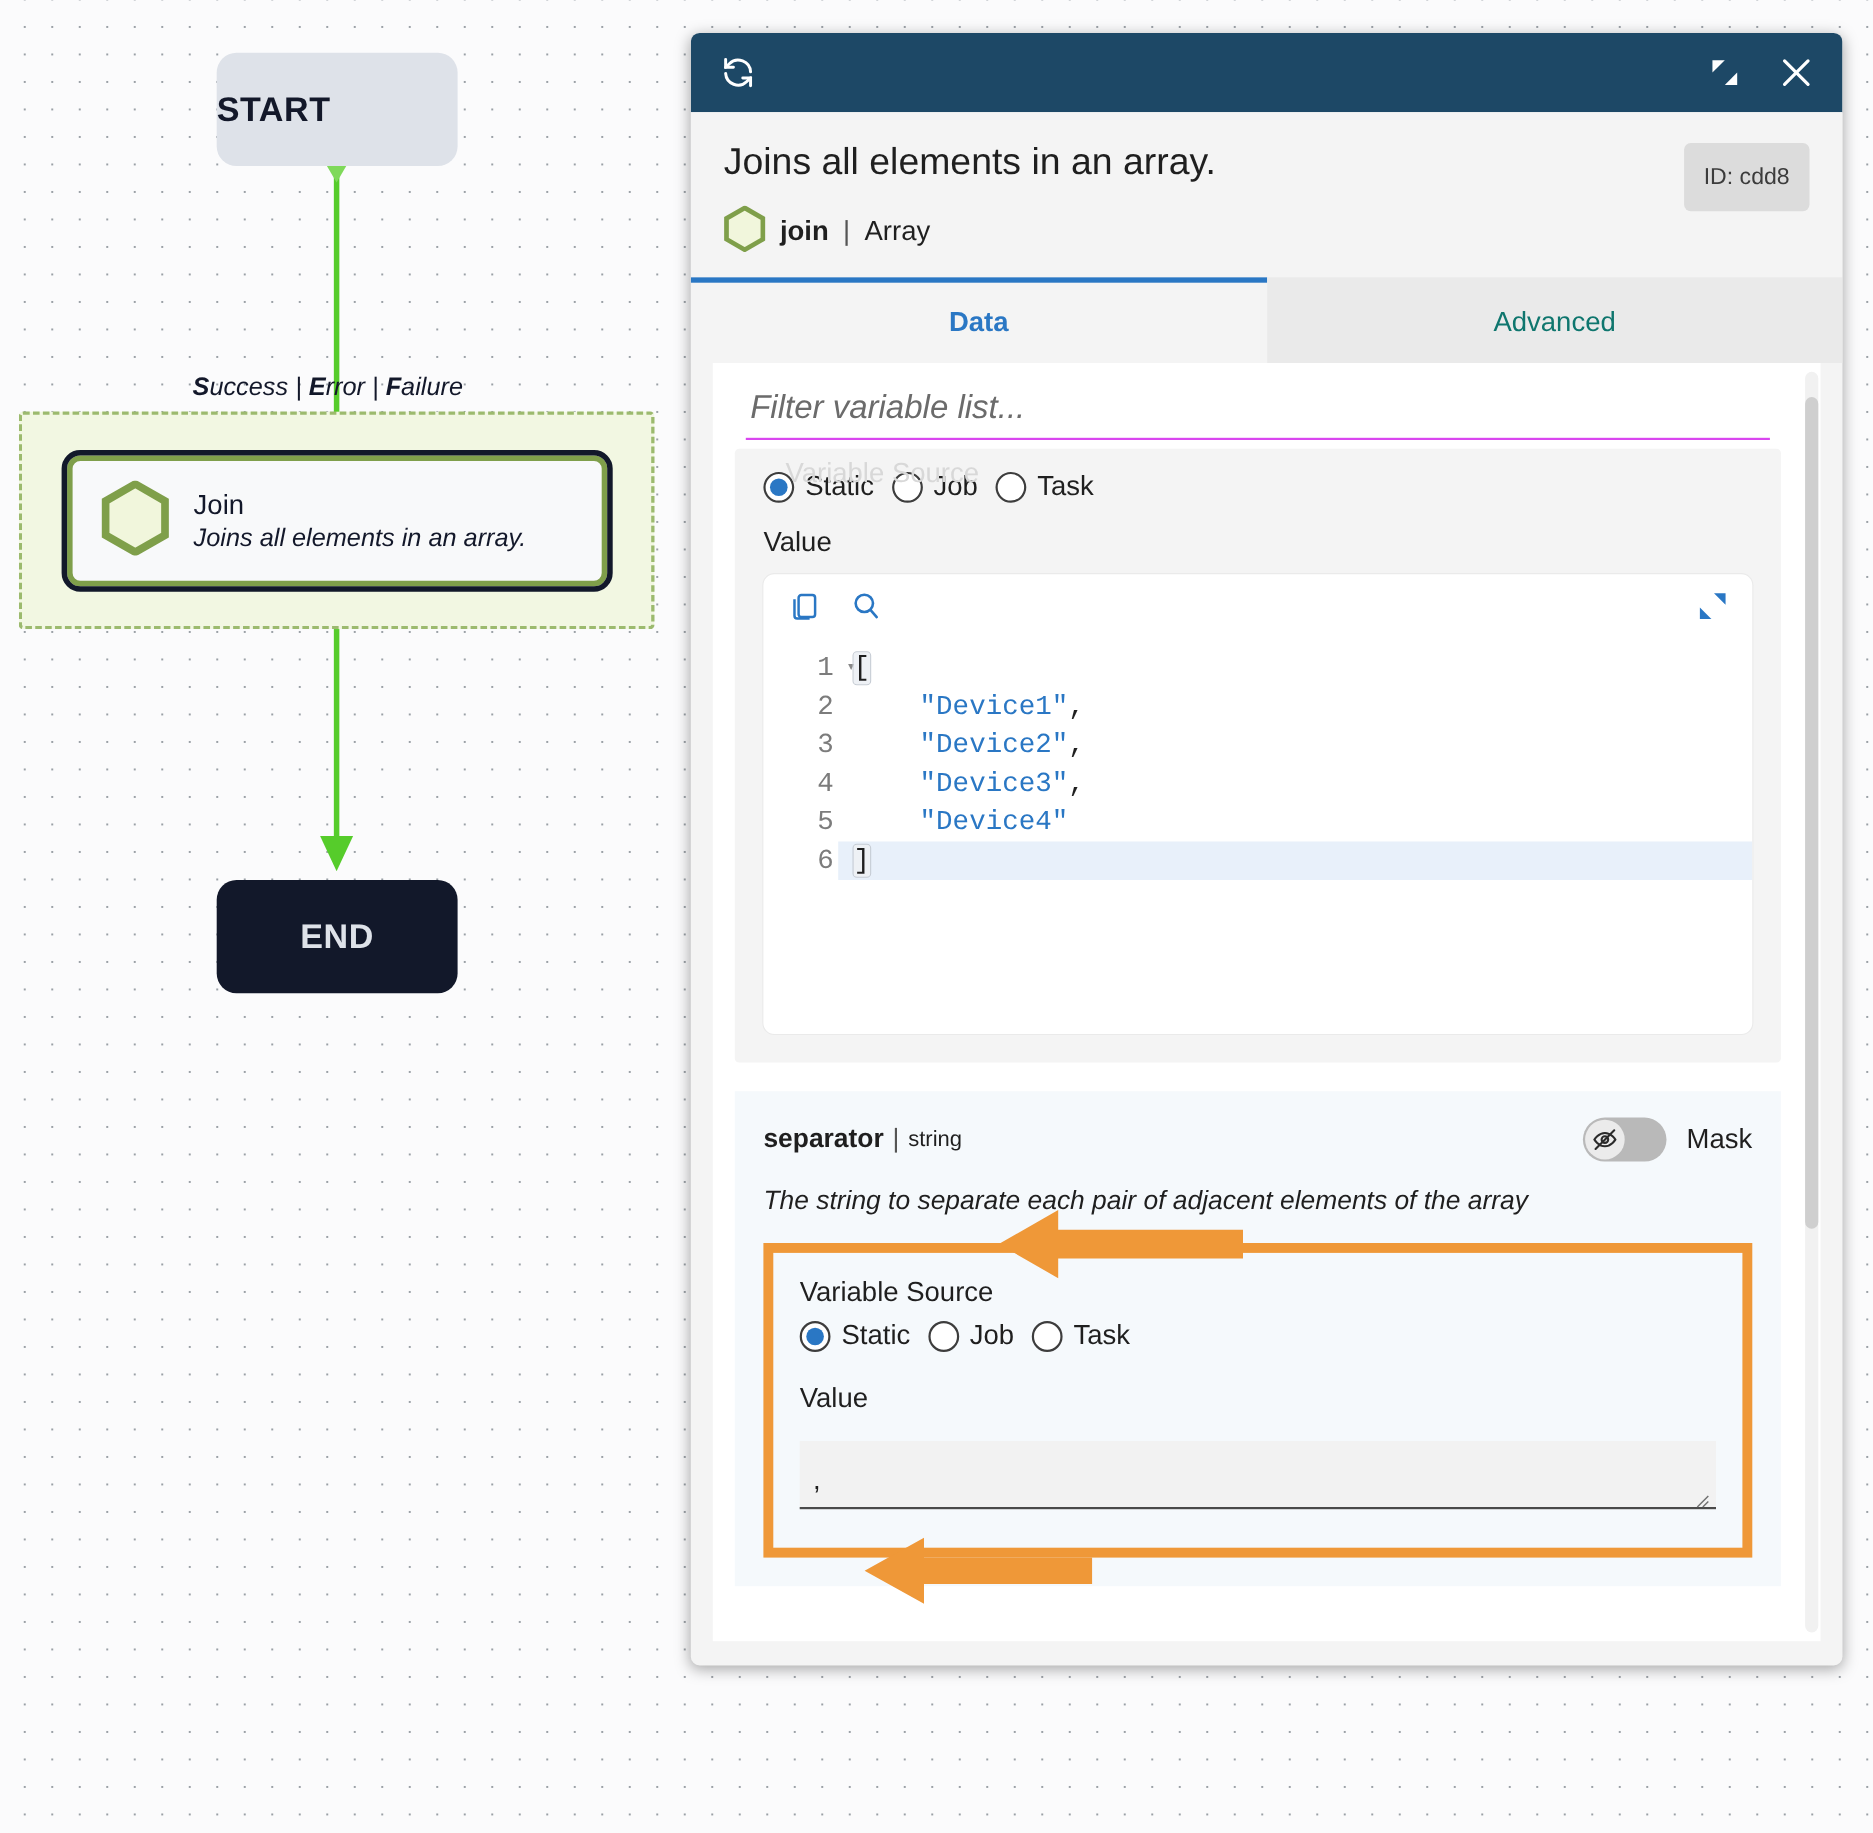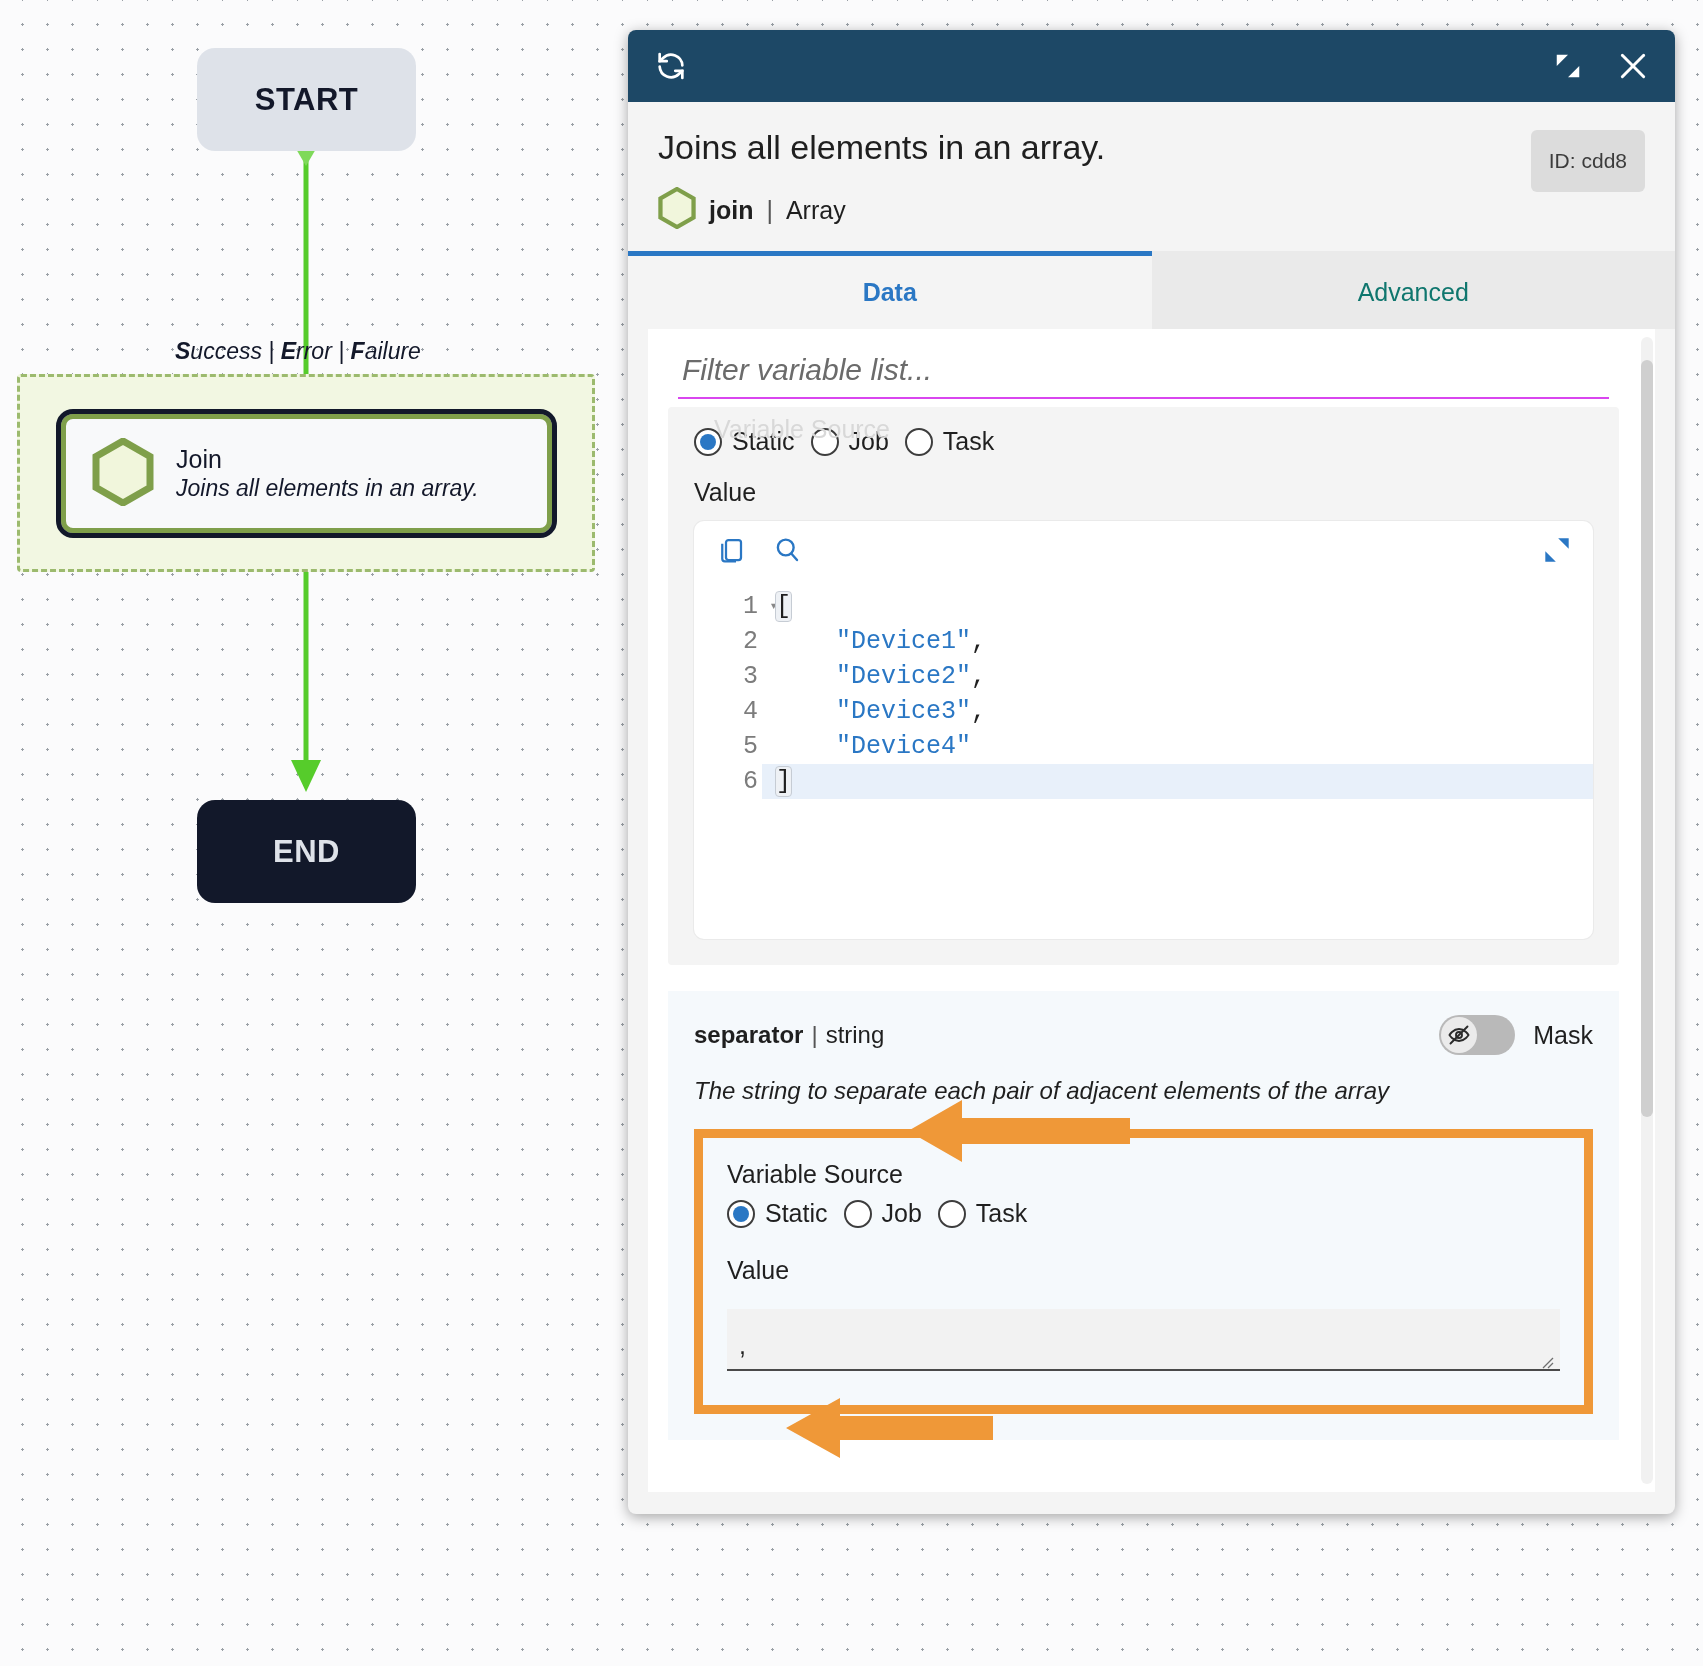--- a/index.html
+++ b/index.html
@@ -20,21 +20,21 @@
     background-image: radial-gradient(circle, #9aa0a6 1.1px, rgba(0,0,0,0) 1.2px);
     background-size: 25px 25px;
     background-position: 10px 12px;
   }
 
   .node { position:absolute; }
 
   #start-node {
     left:197px; top:48px; width:219px; height:103px;
     background:#dee2e9; border-radius:18px;
-    display:flex; align-items:center; justify-content:center;
+    display:flex; align-items:center; 
   }
   #start-node .label {
     font-size:31px; font-weight:700; color:#13182a; letter-spacing:.5px;
   }
 
   #end-node {
     left:197px; top:800px; width:219px; height:103px;
     background:#12182a; border-radius:18px;
     display:flex; align-items:center; justify-content:center;
   }
@@ -176,21 +176,21 @@
   .cline.hl { background:#e8f0fa; }
   .str { color:#2a77c4; }
   .brk { color:#1f1f1f; background:#eef1f5; outline:1px solid #c6ccd4; border-radius:3px; }
   .code-pad { height:140px; }
 
   
   #sep-section { background:#f5f9fc; margin:26px 20px 0 20px; padding:24px 26px 26px 26px; }
   #sep-head { display:flex; align-items:center; }
   #sep-name { font-size:24px; font-weight:700; color:#1f1f1f; }
   #sep-pipe { font-size:24px; color:#555; margin:0 8px; }
-  #sep-type { font-size:24px; color:#1f1f1f; }
+  #sep-type { font-size:20px; color:#1f1f1f; }
   #sep-head .grow { flex:1 1 auto; }
   .mask-wrap { display:flex; align-items:center; gap:18px; }
   .toggle { width:76px; height:40px; border-radius:20px; background:#b9b9b9; position:relative; cursor:pointer; }
   .toggle .knob { position:absolute; left:2px; top:2px; width:36px; height:36px; border-radius:50%;
                   background:#ebebeb; display:flex; align-items:center; justify-content:center; }
   .mask-label { font-size:25px; color:#1f1f1f; }
   #sep-desc { font-size:24px; font-style:italic; color:#1f1f1f; margin-top:22px; }
 
   #sep-varsource {
     margin-top:24px; padding:22px 24px 30px 24px;

